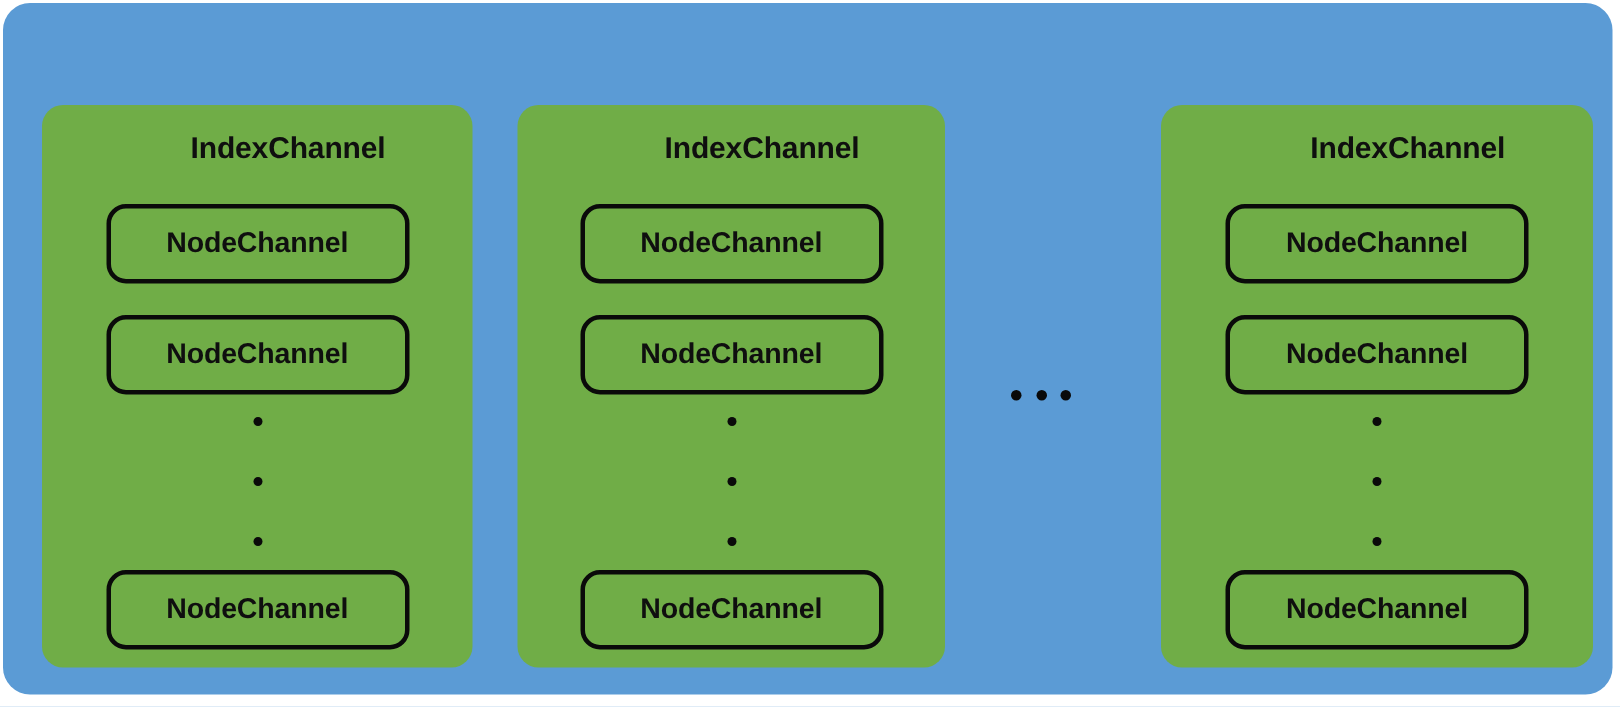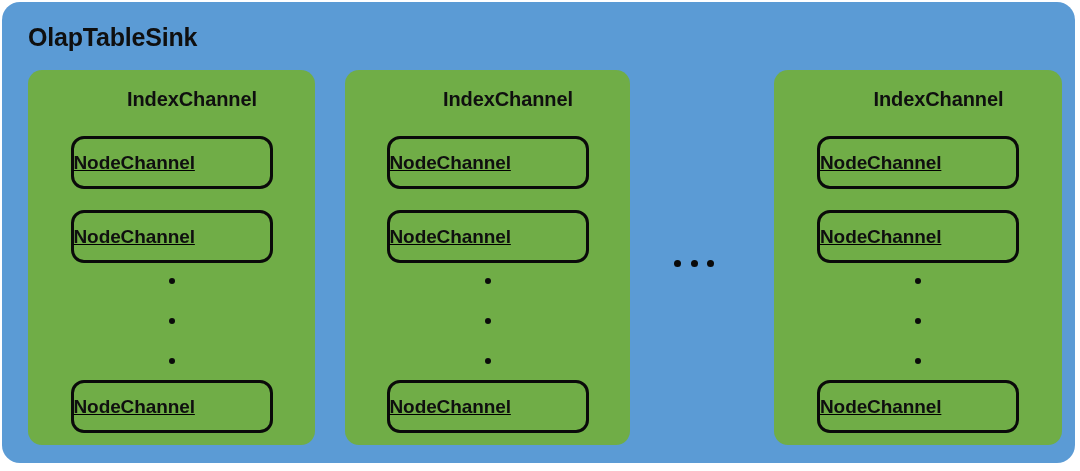--- a/index.html
+++ b/index.html
@@ -77,23 +77,22 @@
     position: absolute;
     height: 53px;
     left: 50%;
     transform: translateX(-50%);
     width: 202px;
     border: 3px solid #0a0a0a;
     border-radius: 13px;
     box-sizing: border-box;
     display: flex;
     align-items: center;
-    justify-content: flex-start;
+    justify-content: center;
     background: transparent;
-    text-decoration: underline;
   }
   .node-box.slot-0 { top: 66px; }
   .node-box.slot-1 { top: 140px; }
   .node-box.slot-2 { top: 310px; }
 
   .node-label {
     font-size: 19px;
     font-weight: bold;
     color: #0f0f0f;
     letter-spacing: -0.1px;
@@ -141,21 +140,20 @@
     display: block;
   }
 </style>
 </head>
 <body>
 
 <div id="canvas">
 
   <div class="sink-container">
 
-    <div class="sink-title">OlapTableSink</div>
 
     <div class="index-panel col-0">
       <div class="index-title">IndexChannel</div>
 
       <div class="node-box slot-0">
         <span class="node-label">NodeChannel</span>
       </div>
 
       <div class="node-box slot-1">
         <span class="node-label">NodeChannel</span>

